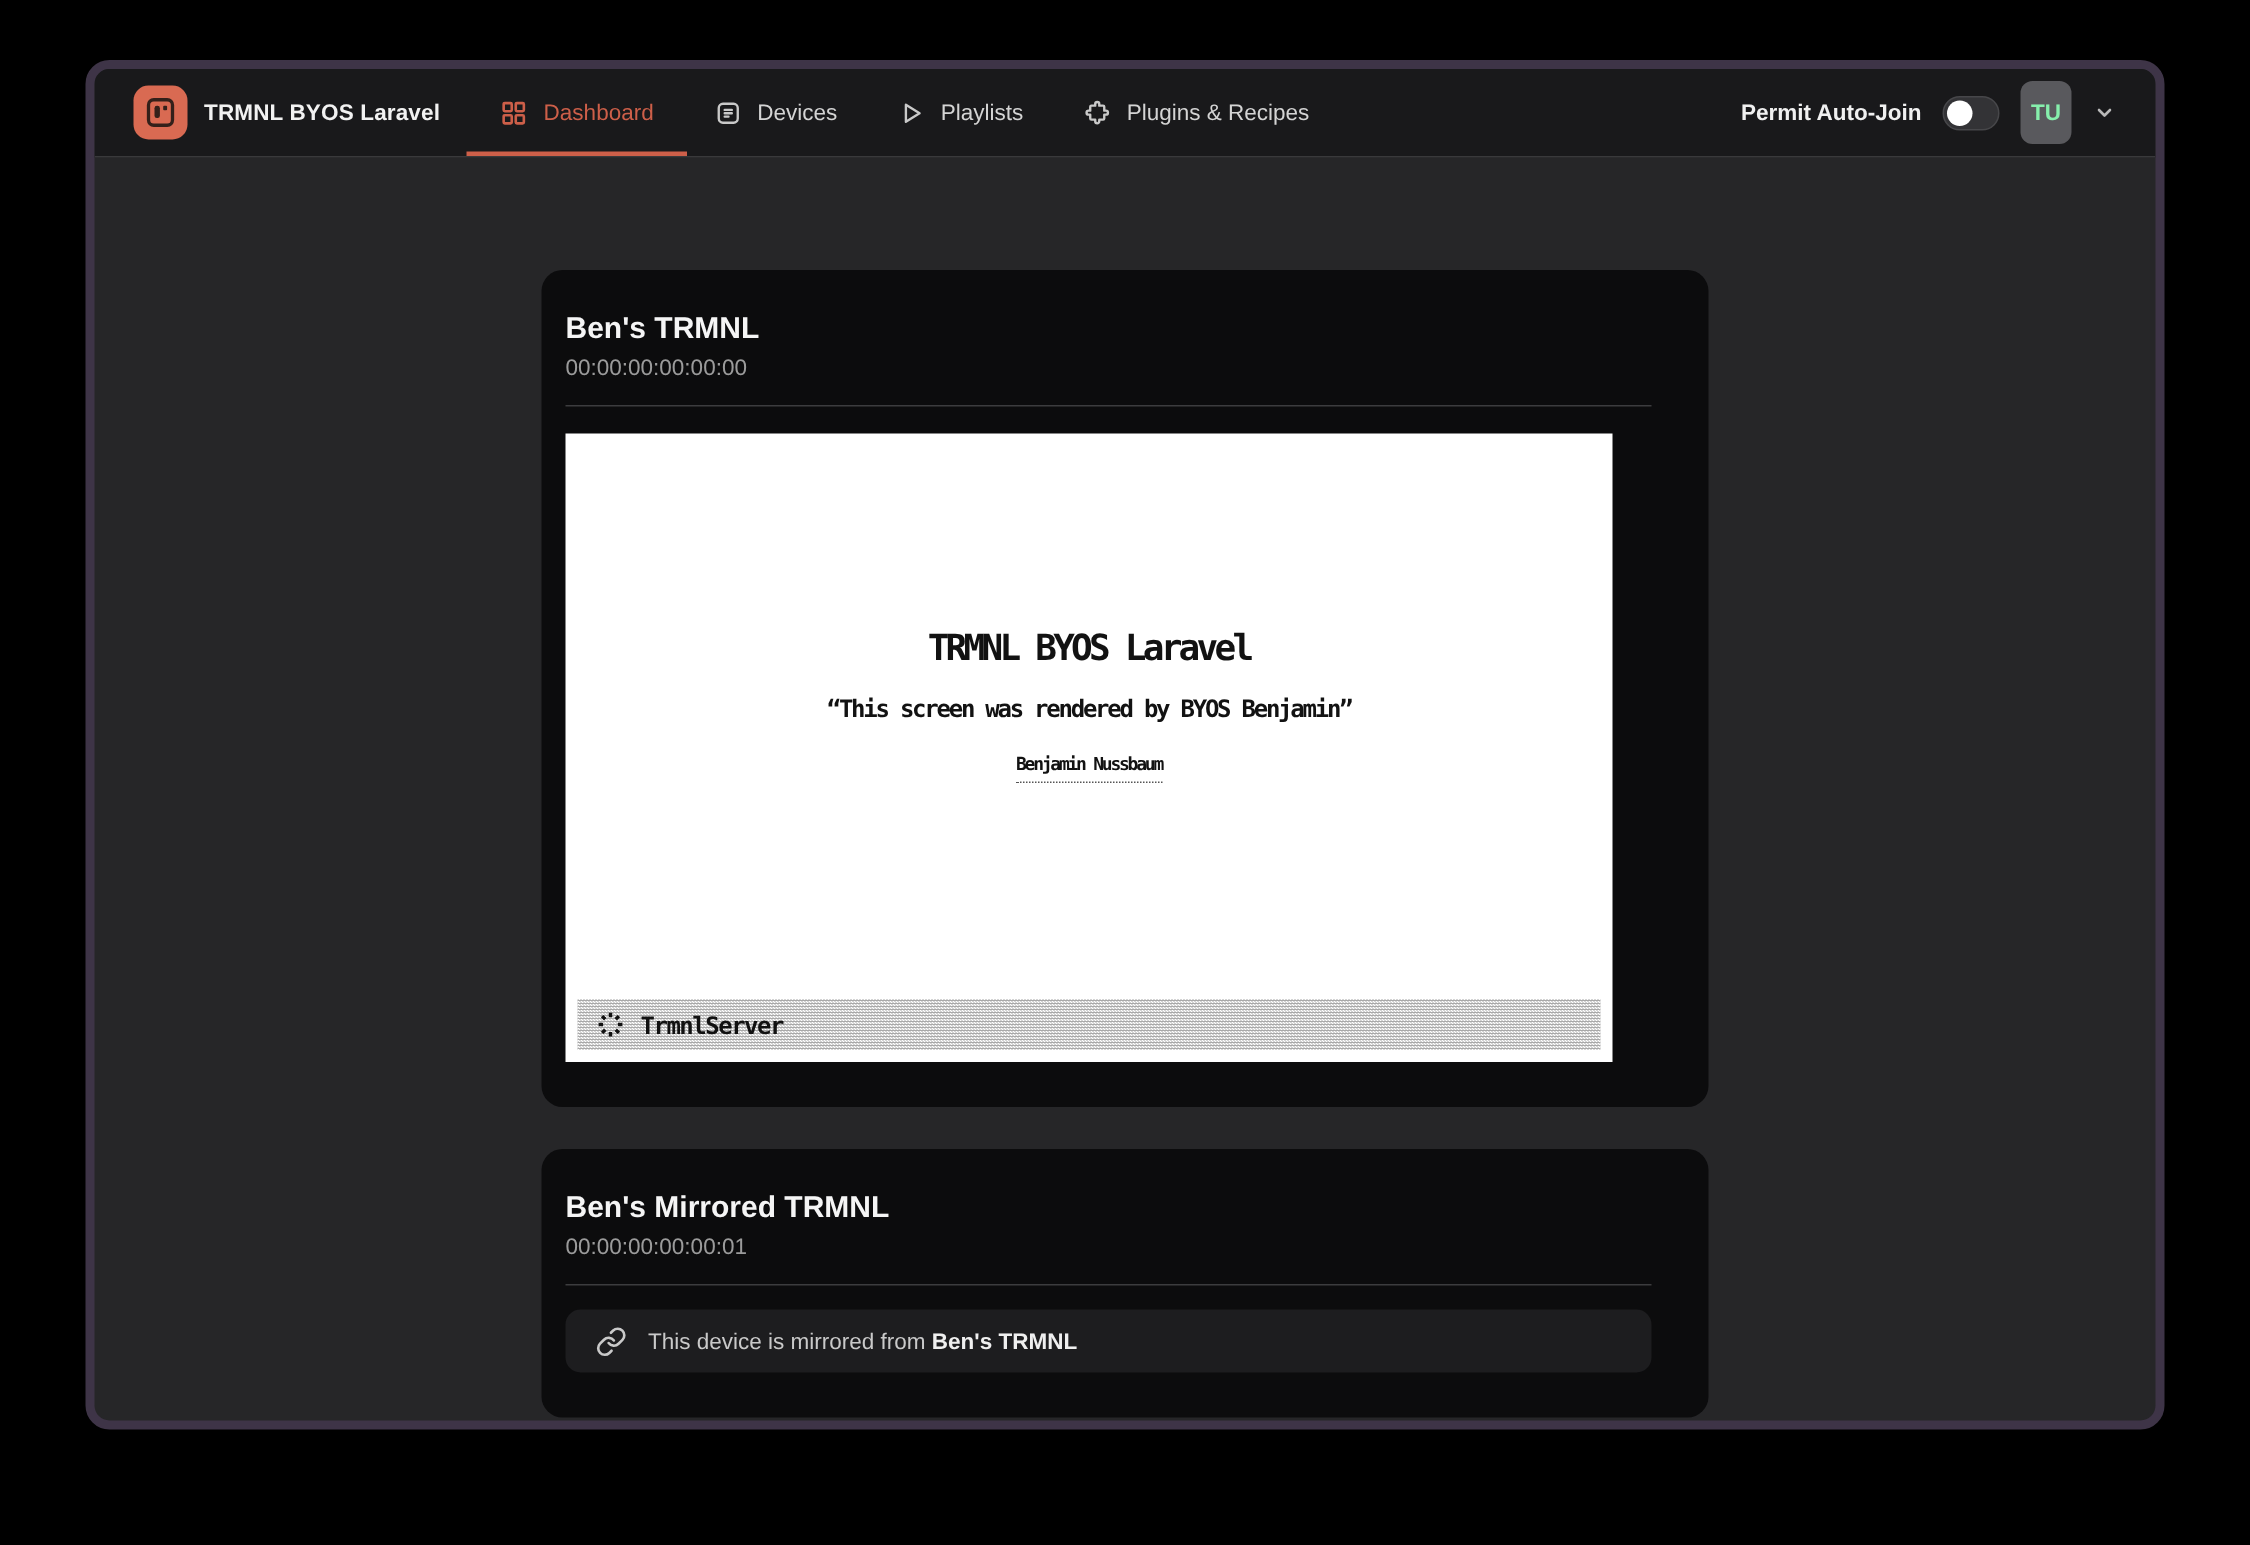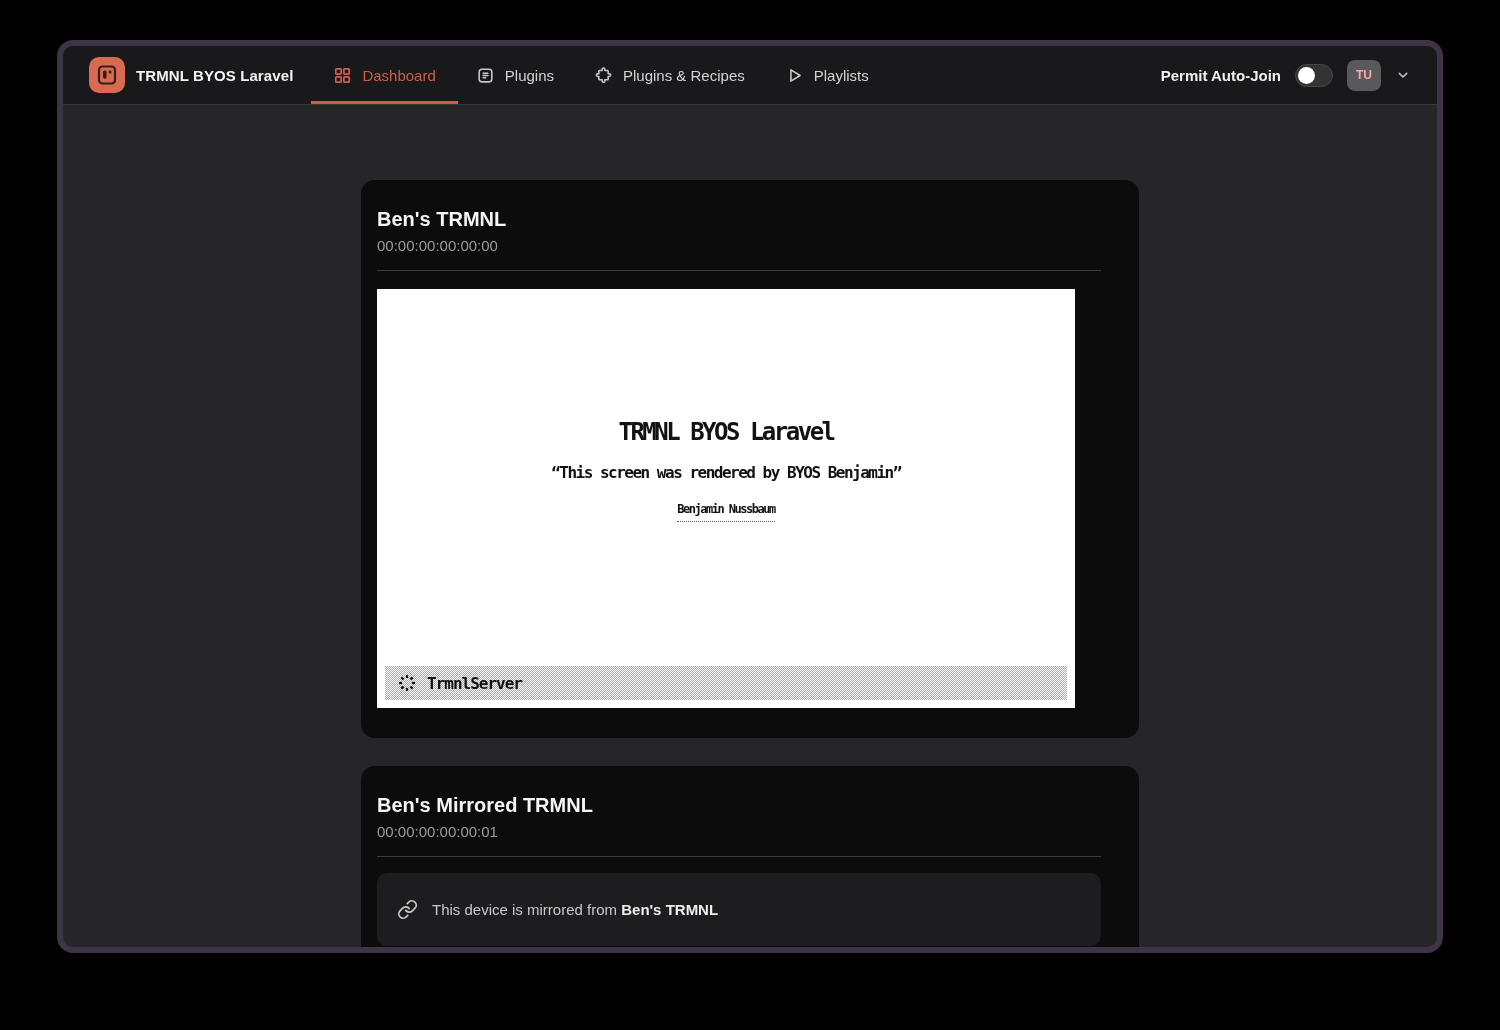--- a/index.html
+++ b/index.html
@@ -42,22 +42,22 @@
   .permit-label { color: #f0f0f0; font-weight: bold; font-size: 15px; white-space: nowrap; }
   .toggle {
     width: 38px; height: 23px; border-radius: 12px; background: #333336;
     border: 1px solid #47474a; position: relative; cursor: pointer; flex: 0 0 auto;
   }
   .toggle .knob {
     position: absolute; left: 2px; top: 2px; width: 17px; height: 17px;
     border-radius: 50%; background: #fff;
   }
   .avatar {
-    width: 34px; height: 31px; border-radius: 8px; background: #59595d;
-    color: #fca5a5; font-weight: bold; font-size: 12px;
+    width: 34px; height: 42px; border-radius: 8px; background: #59595d;
+    color: #86efac; font-weight: bold; font-size: 15px;
     display: flex; align-items: center; justify-content: center; cursor: pointer;
   }
   .caret { width: 16px; height: 16px; color: #b9b9b9; cursor: pointer; display: block; }
 
   
   .content { height: 842px; overflow: hidden; padding-top: 75px; }
   .device-card {
     width: 778px; margin: 0 auto; background: #0c0c0d; border-radius: 14px;
     padding: 26px 38px 30px 16px;
   }
@@ -86,21 +86,21 @@
     position: absolute; left: 8px; right: 8px; bottom: 8px; height: 34px;
     background-image: conic-gradient(#ffffff 90deg, #a9a9a9 90deg 180deg, #ffffff 180deg 270deg, #a9a9a9 270deg);
     background-size: 2px 2px;
     display: flex; align-items: center; padding-left: 12px; gap: 10px; text-align: right;
   }
   .spinner-icon { width: 20px; height: 20px; color: #111; display: block; }
   .status-label { font-size: 16px; font-weight: bold; letter-spacing: -1px; color: #111; }
 
   
   .mirror-note {
-    margin-top: 16px; height: 73px; background: #1d1d1f; border-radius: 10px;
+    margin-top: 16px; height: 42px; background: #1d1d1f; border-radius: 10px;
     display: flex; align-items: center; gap: 14px; padding: 0 20px;
     color: #c9c9c9; font-size: 15px;
   }
   .link-icon { width: 21px; height: 21px; color: #c9c9c9; flex: 0 0 auto; display: block; }
   .mirror-text { white-space: nowrap; }
   .mirror-source { font-weight: bold; color: #efefef; }
 
   svg { display: block; }
 </style>
 </head>
@@ -129,33 +129,33 @@
           <rect x="3.5" y="13.7" width="6.8" height="6.8" rx="1"></rect>
           <rect x="13.7" y="13.7" width="6.8" height="6.8" rx="1"></rect>
         </svg>
         <span>Dashboard</span>
       </div>
       <div class="nav-item">
         <svg class="nicon" viewBox="0 0 24 24" fill="none" stroke="currentColor" stroke-width="2" stroke-linecap="round">
           <rect x="4" y="4" width="16" height="16" rx="3.5"></rect>
           <path d="M9 9.2h6M9 12h6M9 14.8h3.2"></path>
         </svg>
-        <span>Plugins</span>
+        <span>Devices</span>
+      </div>
+      <div class="nav-item">
+        <svg class="nicon" viewBox="0 0 24 24" fill="none" stroke="currentColor" stroke-width="2" stroke-linejoin="round">
+          <path d="M7.5 4.8l11.5 7.2-11.5 7.2z"></path>
+        </svg>
+        <span>Playlists</span>
       </div>
       <div class="nav-item">
         <svg class="nicon" viewBox="0 0 24 24" fill="none" stroke="currentColor" stroke-width="2" stroke-linejoin="round">
           <path d="M10.3 4.2a1.7 1.7 0 0 1 3.4 0V5.6h3.2a1 1 0 0 1 1 1v3.2h1.4a1.7 1.7 0 0 1 0 3.4h-1.4v3.2a1 1 0 0 1-1 1h-3.2v1.4a1.7 1.7 0 0 1-3.4 0v-1.4H7.1a1 1 0 0 1-1-1v-3.2H4.7a1.7 1.7 0 0 1 0-3.4h1.4V6.6a1 1 0 0 1 1-1h3.2V4.2z"></path>
         </svg>
         <span>Plugins &amp; Recipes</span>
-      </div>
-      <div class="nav-item">
-        <svg class="nicon" viewBox="0 0 24 24" fill="none" stroke="currentColor" stroke-width="2" stroke-linejoin="round">
-          <path d="M7.5 4.8l11.5 7.2-11.5 7.2z"></path>
-        </svg>
-        <span>Playlists</span>
       </div>
     </div>
 
     <div class="nav-right">
       <span class="permit-label">Permit Auto-Join</span>
       <div class="toggle">
         <div class="knob"></div>
       </div>
       <div class="avatar">TU</div>
       <svg class="caret" viewBox="0 0 24 24" fill="none" stroke="currentColor" stroke-width="2.6" stroke-linecap="round" stroke-linejoin="round">

